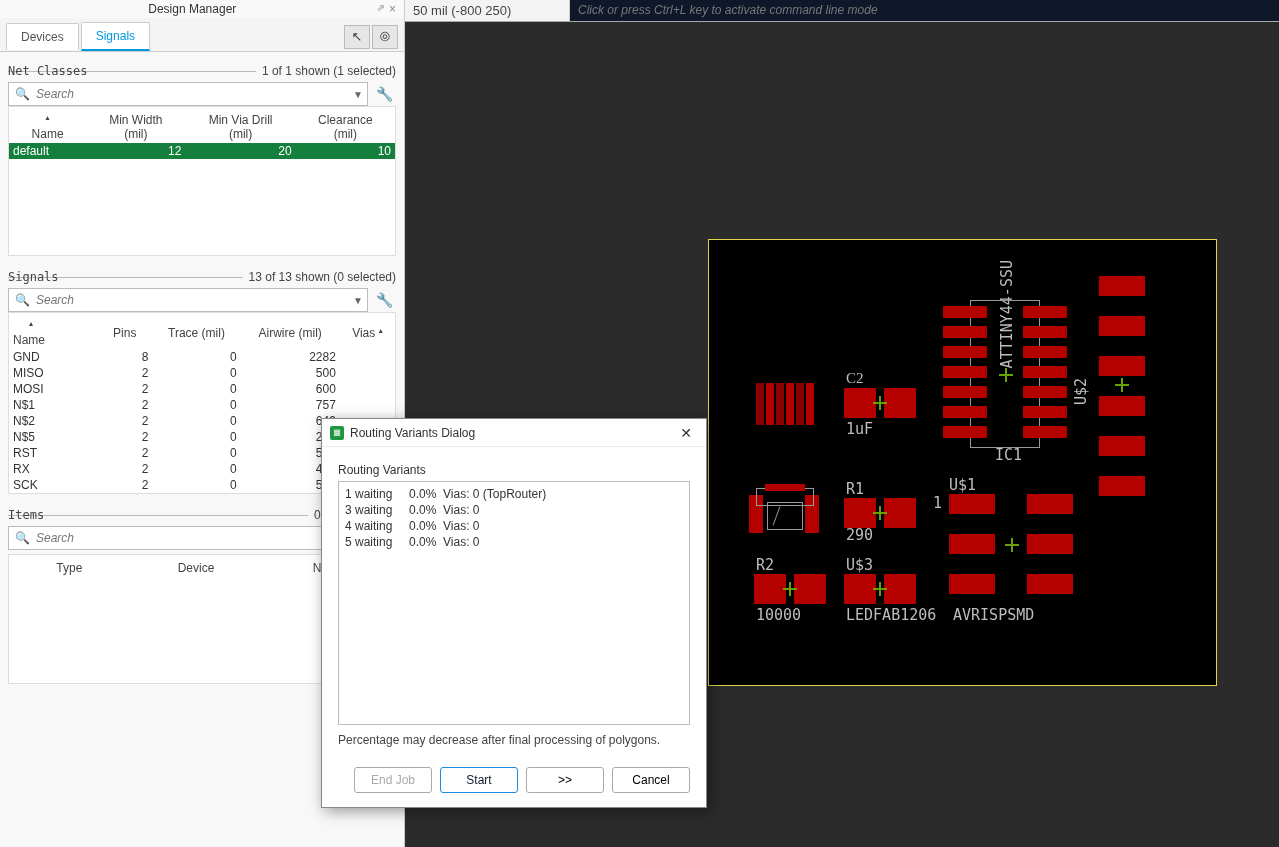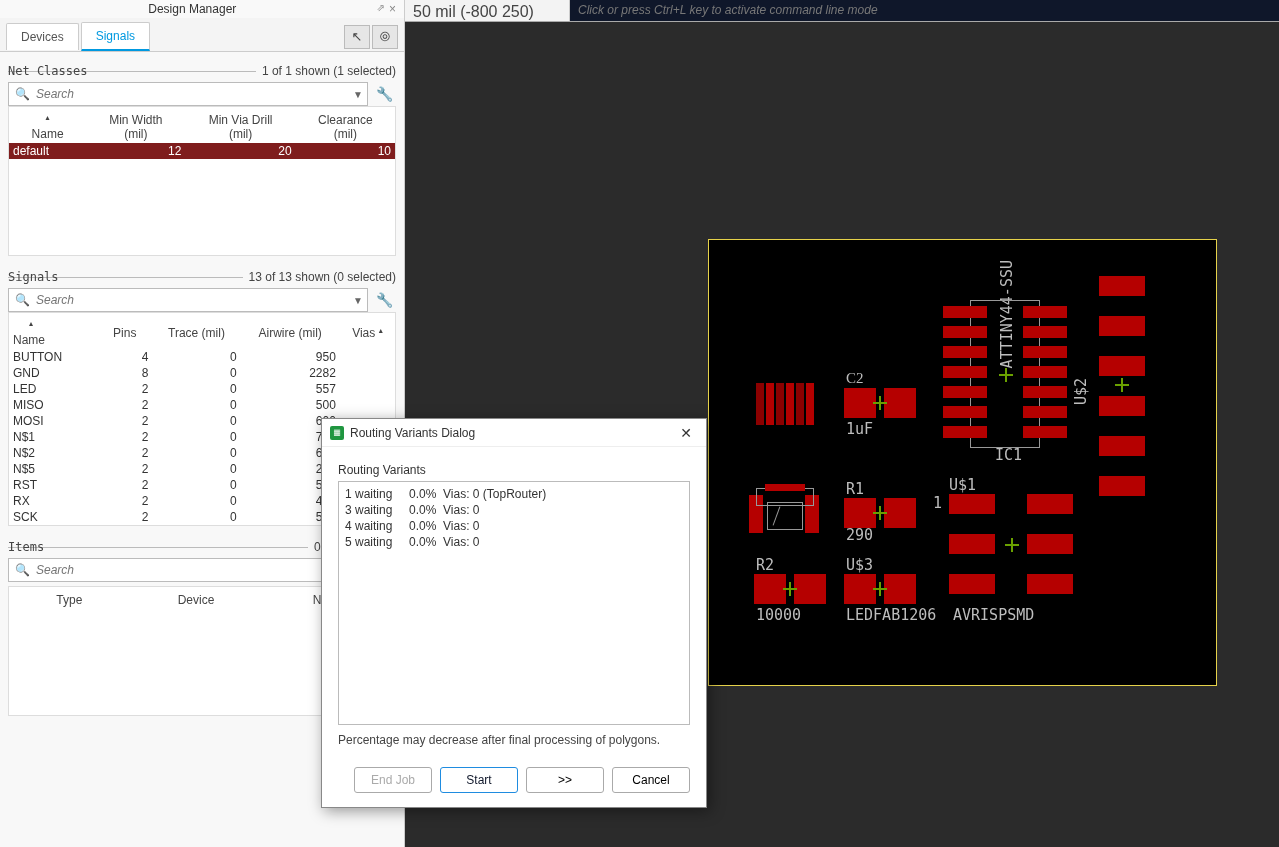--- a/index.html
+++ b/index.html
@@ -31,34 +31,34 @@
   .search-box { flex: 1; display:flex; align-items:center; border:1px solid #bbb; background:#fff; height:24px; position:relative; }
   .search-box .mag { padding: 0 6px; color:#888; font-size:12px; }
   .search-box input { border:none; outline:none; flex:1; font-size:12px; font-style:italic; color:#888; height:22px; }
   .search-box .dd { width:18px; text-align:center; color:#666; font-size:10px; cursor:pointer; }
   .wrench { width:22px; text-align:center; color:#777; font-size:14px; cursor:pointer; }
 
   .table { width: 100%; border-collapse: collapse; font-size: 12px; margin-top:4px; }
   .table th { font-weight: normal; color:#444; padding:2px 4px; white-space: pre-line; text-align:center; }
   .table td { padding:1px 4px; }
   .table-netclasses td, .table-netclasses th { }
-  .row-selected { background:#7f1d1d; color:#fff;padding-left:8px; }
+  .row-selected { background:#15803d; color:#fff;padding-left:8px; }
 
   .netclass-area { background:#fff; height:150px; border:1px solid #ddd; overflow:auto; }
   .signals-area { background:#fff; border:1px solid #ddd; overflow:auto; }
   .items-area { background:#fff; height:130px; border:1px solid #ddd; overflow:auto; margin-top:4px; }
 
   .col-name { text-align:left; }
   .col-num { text-align:right; }
   .sort-caret { font-size:8px; vertical-align:top; }
 
   
   .right { flex:1; display:flex; flex-direction:column; background:#2f2f2f; }
   .topbar { display:flex; height:22px; background:#f3f3f3; color:#444; border-bottom:1px solid #aaa; }
-  .topbar .coord { width:165px; padding:3px 8px; border-right:1px solid #ccc; font-size:16px; }
+  .topbar .coord { width:165px; padding:3px 8px; border-right:1px solid #ccc; font-size:13px; }
   .topbar .cmdline { flex:1; padding:3px 8px; font-style:italic; color:#777; background:#0f172a; }
 
   .canvas { flex:1; position:relative; background:#2b2b2b; }
 
   
   .board { position:absolute; left:303px; top:217px; width:509px; height:447px; border:1px solid #e6d24a; background:#000; }
   .pad { position:absolute; background:#b50000; }
   .padg { position:absolute; background:#8c0000; }
   .label { position:absolute; color:#bdbdbd; font-family: monospace; font-size:15px; white-space:nowrap; }
   .labelv { writing-mode: vertical-rl; transform: rotate(180deg); }
@@ -165,38 +165,24 @@
             <tr>
               <th class="col-name" style="width:80px;text-align:left;"><span class="sort-caret" style="margin-left:16px;">▴</span><br><span>Name</span></th>
               <th style="width:50px;">Pins</th>
               <th style="width:80px;">Trace (mil)</th>
               <th style="width:90px;">Airwire (mil)</th>
               <th style="width:50px;"><span>Vias</span> <span class="sort-caret">▴</span></th>
             </tr>
           </thead>
           <tbody id="signals-body">
               <tr>
-                <td class="col-name">BUTTON</td>
-                <td class="col-num">4</td>
-                <td class="col-num">0</td>
-                <td class="col-num">950</td>
-                <td></td>
-              </tr>
-              <tr>
                 <td class="col-name">GND</td>
                 <td class="col-num">8</td>
                 <td class="col-num">0</td>
                 <td class="col-num">2282</td>
-                <td></td>
-              </tr>
-              <tr>
-                <td class="col-name">LED</td>
-                <td class="col-num">2</td>
-                <td class="col-num">0</td>
-                <td class="col-num">557</td>
                 <td></td>
               </tr>
               <tr>
                 <td class="col-name">MISO</td>
                 <td class="col-num">2</td>
                 <td class="col-num">0</td>
                 <td class="col-num">500</td>
                 <td></td>
               </tr>
               <tr>

